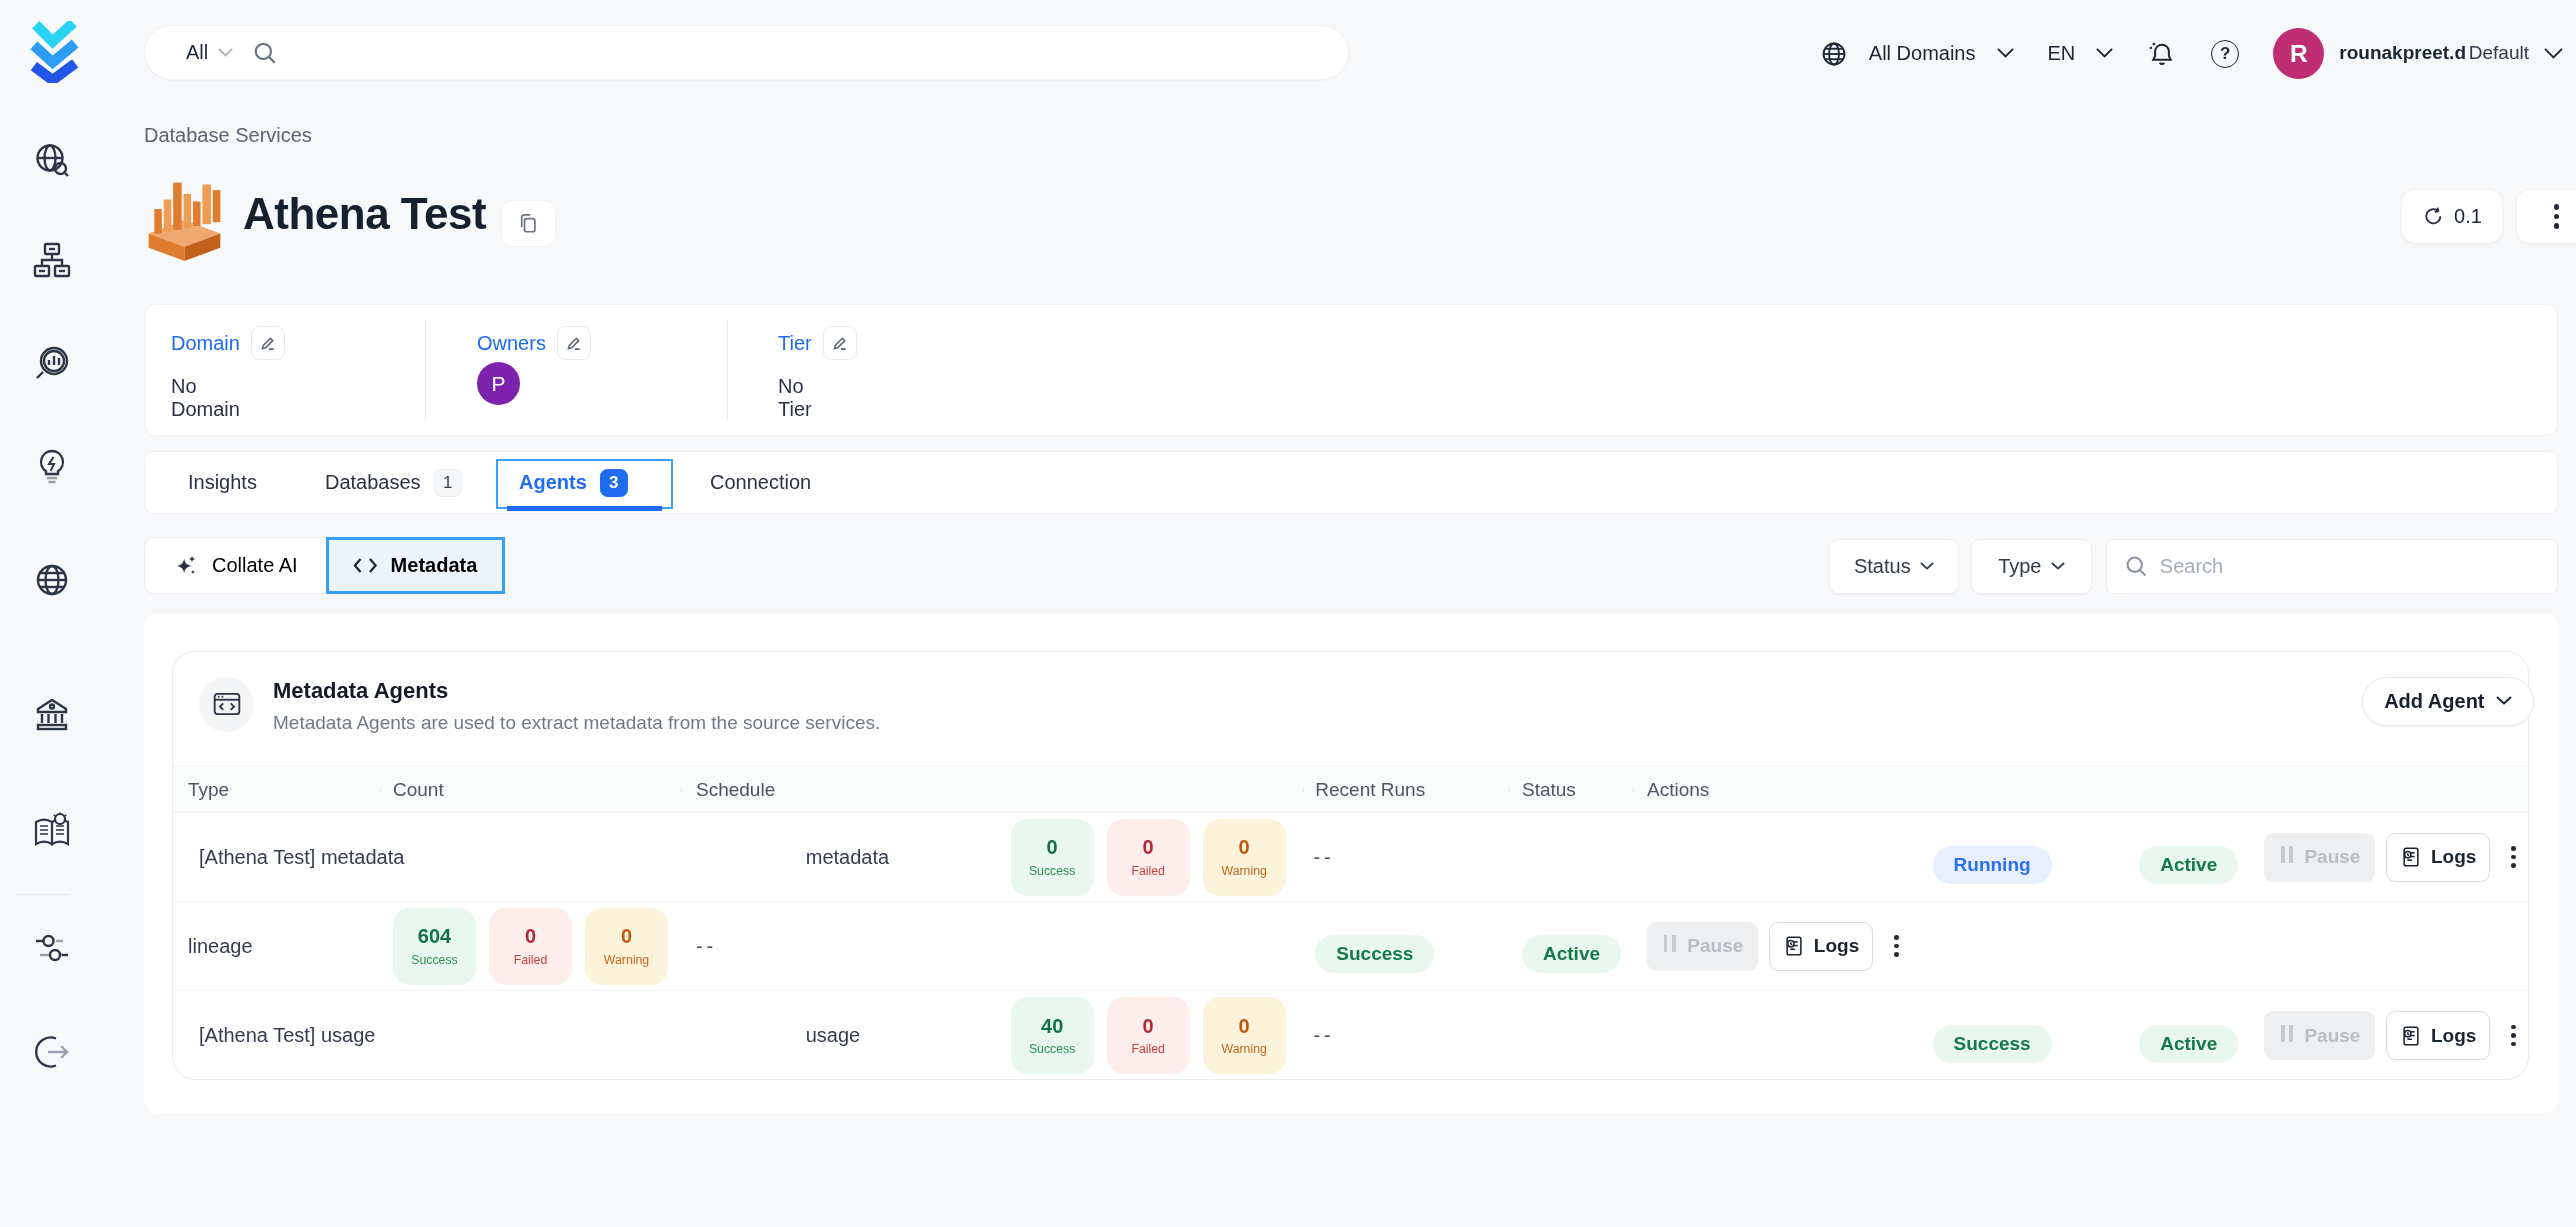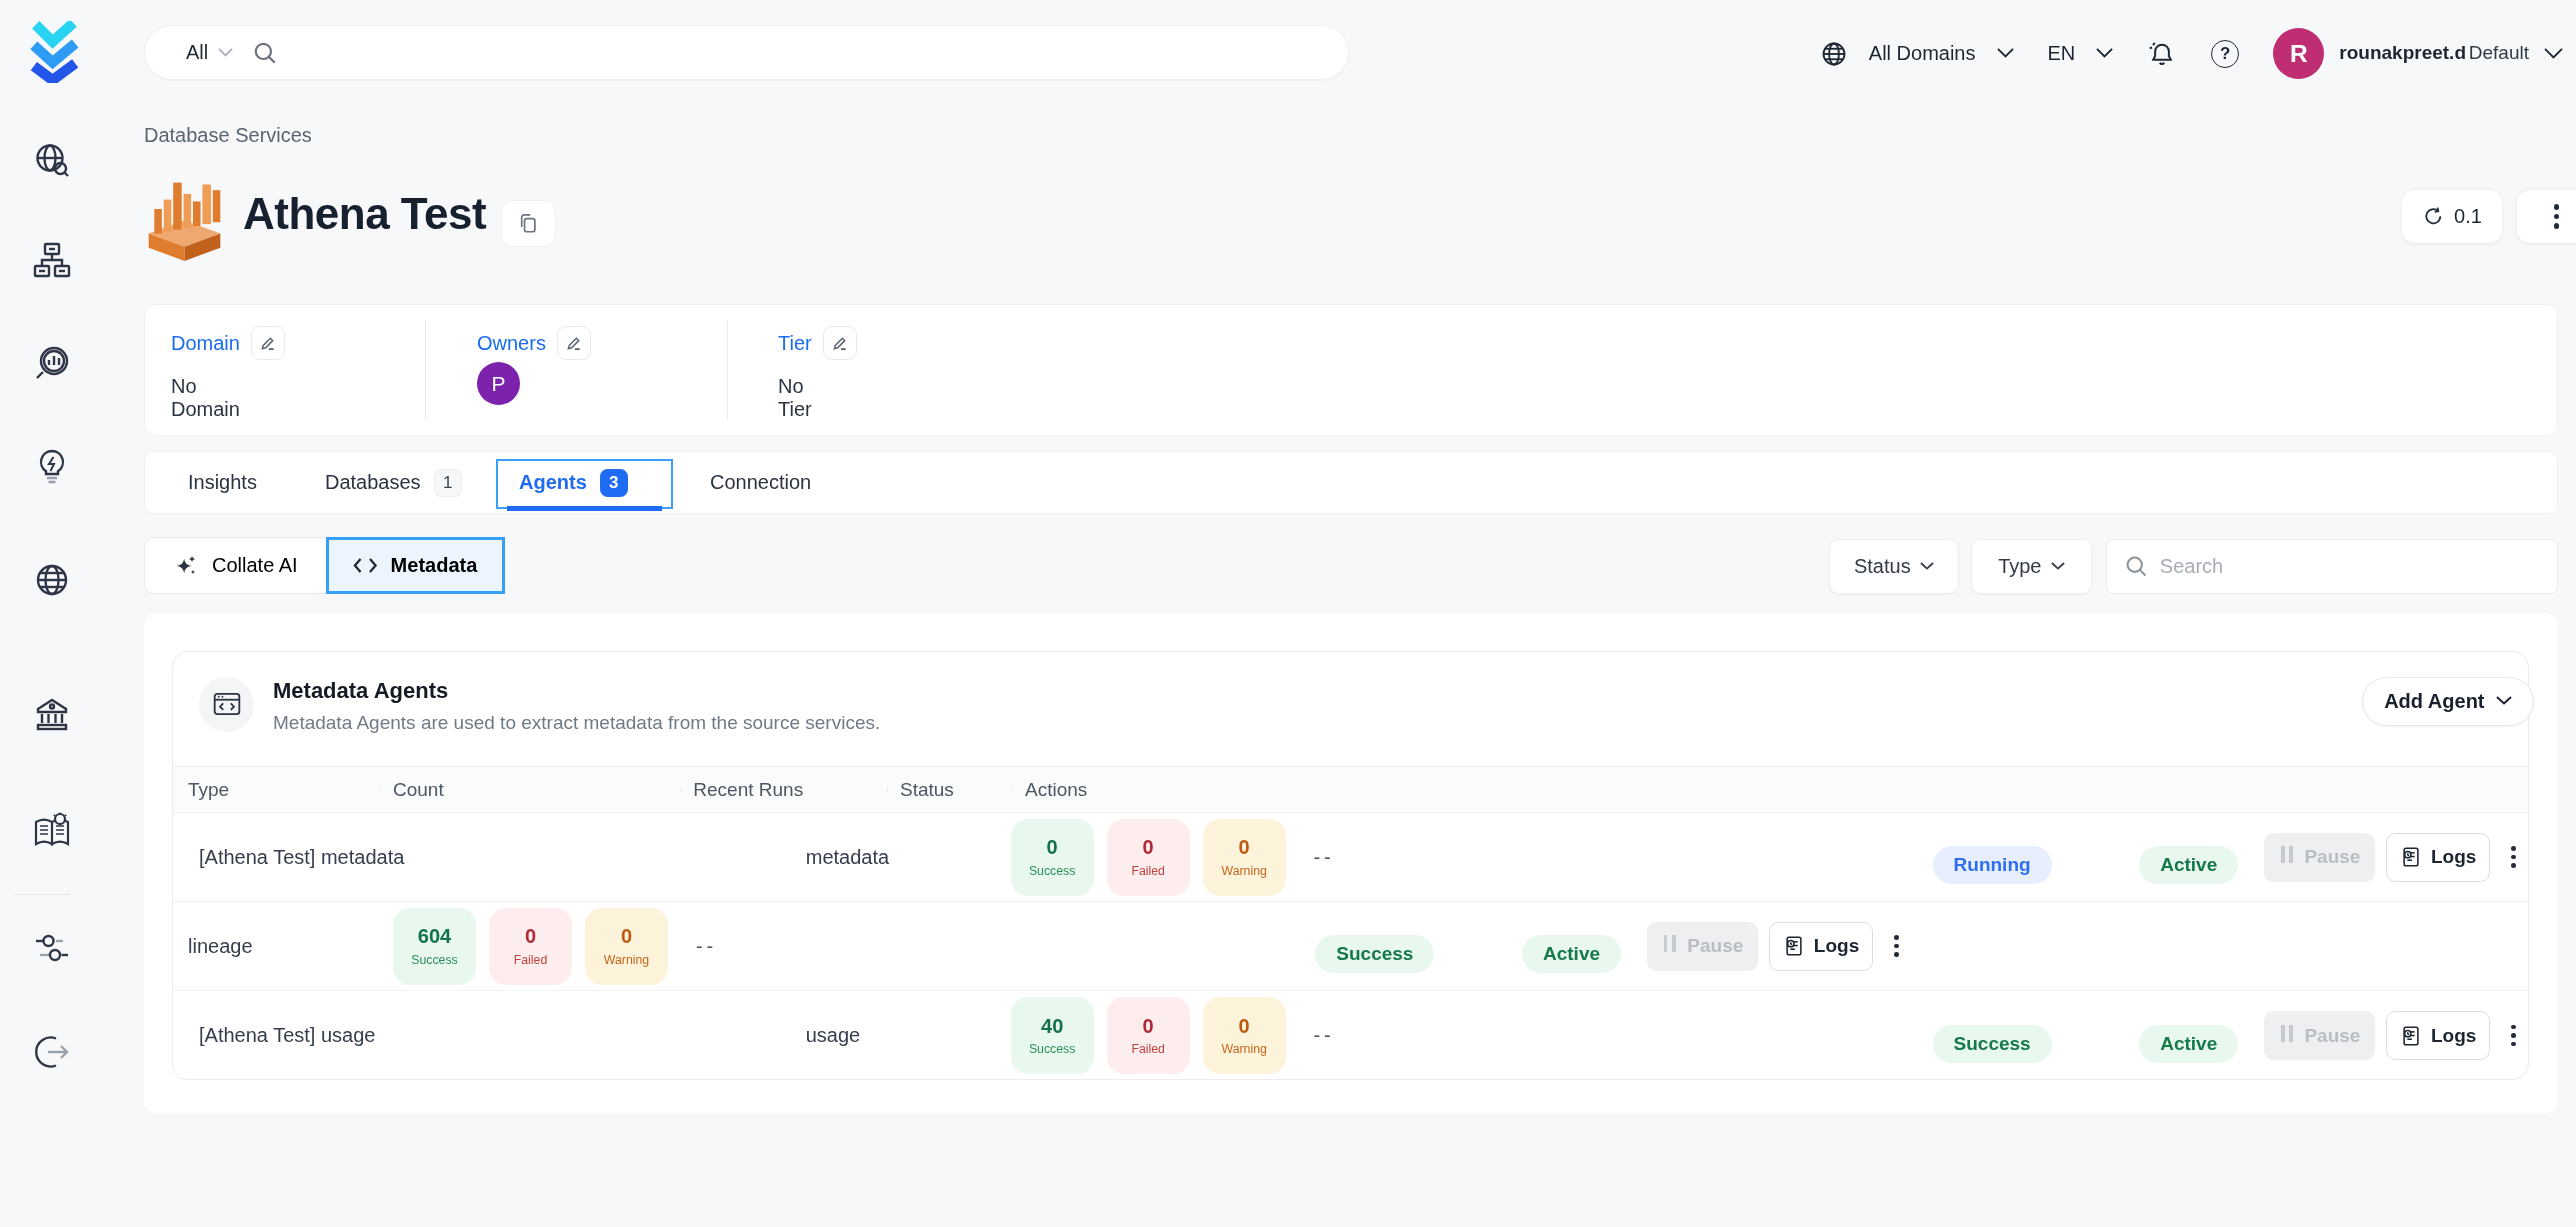--- a/index.html
+++ b/index.html
@@ -125,21 +125,21 @@
   .filter-search input { flex:1; font-size:20px; }
   .filter-search input::placeholder { color:#a6adb7; }
 
   
   .content-panel {
     position:absolute; left:144px; top:613px; width:2414px; height:500px;
     background:#fff; border-radius:13px;
   }
   .agents-card {
     position:absolute; left:28px; top:38px; width:2357px; height:429px;
-    border:1.9px solid #e9ebee; border-radius:16px; background:#fff;
+    border:1.9px solid #e9ebee; border-radius:23px; background:#fff;
   }
   .card-icon {
     position:absolute; left:26px; top:24.5px; width:55px; height:55px; border-radius:50%;
     background:#f4f5f7; display:flex; align-items:center; justify-content:center;
   }
   .card-title { position:absolute; left:100px; top:26px; font-size:22px; font-weight:bold; color:#141b26; }
   .card-sub { position:absolute; left:100px; top:60px; font-size:19px; color:#707a87; }
   .add-agent {
     position:absolute; left:2189px; top:24.5px; width:172px; height:49px;
     background:#fff; border:1.4px solid #e4e7ec; border-radius:24.5px;
@@ -499,20 +499,21 @@
       <span>Add Agent</span>
       <svg width="16" height="9.4" viewBox="0 0 17 10">
           <polyline points="1,1 8.5,8 16,1" fill="none" stroke="#19212e" stroke-width="2"></polyline>
         </svg>
     </button>
 
     <div class="agents-table">
       <div class="thead">
         <div class="th col-type">Type</div>
         <div class="th col-count">Count</div>
+        <div class="th col-schedule" style="letter-spacing:0;">Schedule</div>
         <div class="th col-recent">Recent Runs</div>
         <div class="th col-status">Status</div>
         <div class="th col-actions">Actions</div>
       </div>
       <div>
   <div class="trow">
     <div class="td col-name">[Athena Test] metadata</div>
     <div class="td col-type">metadata</div>
     <div class="td col-count">
       <div class="cbadge b-success">

